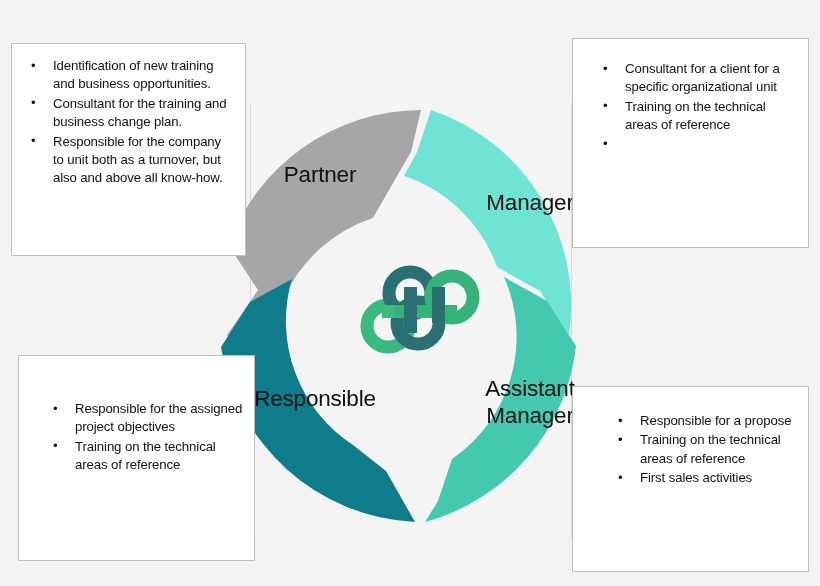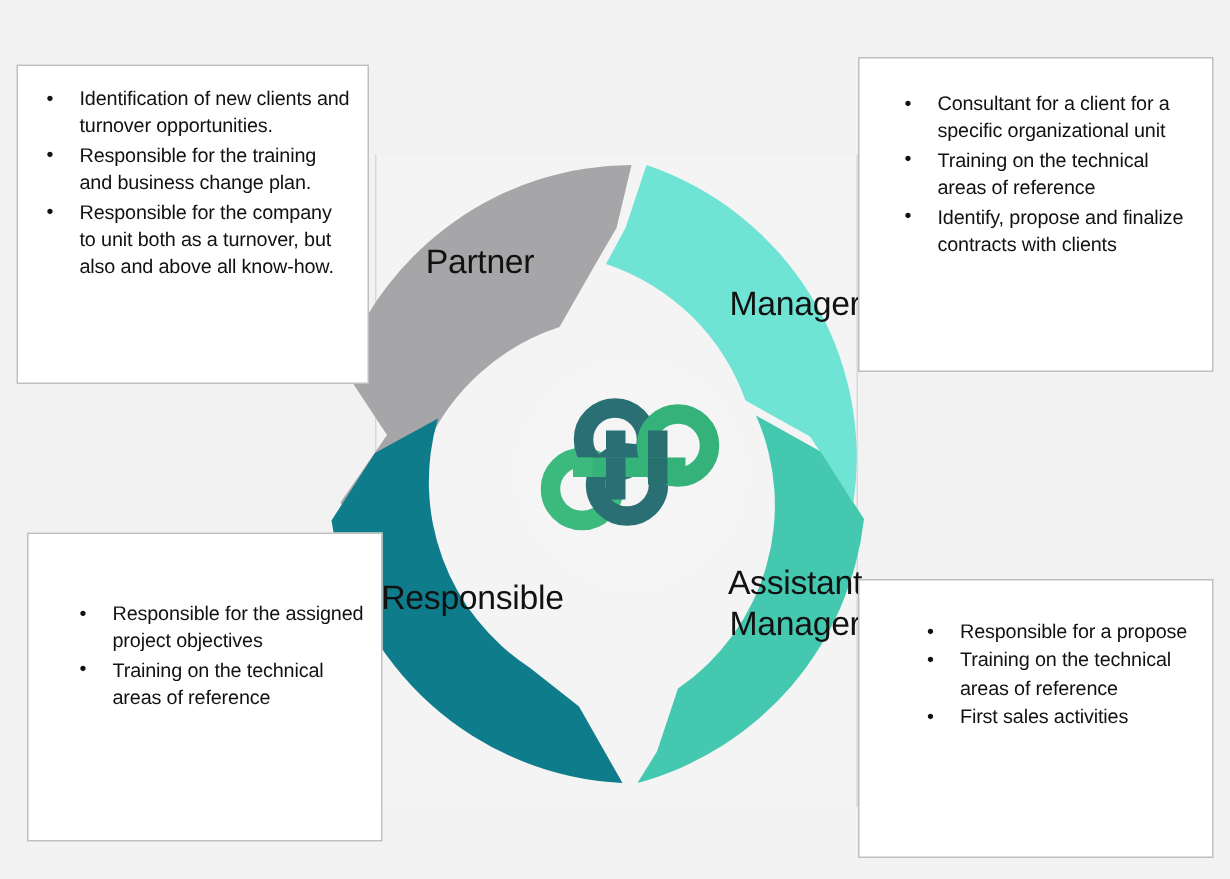--- a/index.html
+++ b/index.html
@@ -221,31 +221,31 @@
 
   <div class="seg-label" id="label-assistant-manager">
     <div>Assistant</div>
     <div>Manager</div>
   </div>
 
   <div class="seg-label" id="label-consultant">Responsible</div>
 
   <div class="callout" id="callout-partner">
     <ul>
-        <li><span class="bullet">•</span><span>Identification of new clients and turnover opportunities.</span></li>
-        <li><span class="bullet">•</span><span>Responsible for the training and business change plan.</span></li>
+        <li><span class="bullet">•</span><span>Identification of new training and business opportunities.</span></li>
+        <li><span class="bullet">•</span><span>Consultant for the training and business change plan.</span></li>
         <li><span class="bullet">•</span><span>Responsible for the company to unit both as a turnover, but also and above all know-how.</span></li>
       </ul>
   </div>
 
   <div class="callout" id="callout-manager">
     <ul>
         <li><span class="bullet">•</span><span>Consultant for a client for a specific organizational unit</span></li>
         <li><span class="bullet">•</span><span>Training on the technical areas of reference</span></li>
-        <li><span class="bullet">•</span><span>Identify, propose and finalize contracts with clients</span></li>
+        <li><span class="bullet">•</span></li>
       </ul>
   </div>
 
   <div class="callout" id="callout-consultant">
     <ul>
         <li><span class="bullet">•</span><span>Responsible for the assigned project objectives</span></li>
         <li><span class="bullet">•</span><span>Training on the technical areas of reference</span></li>
       </ul>
   </div>
 

